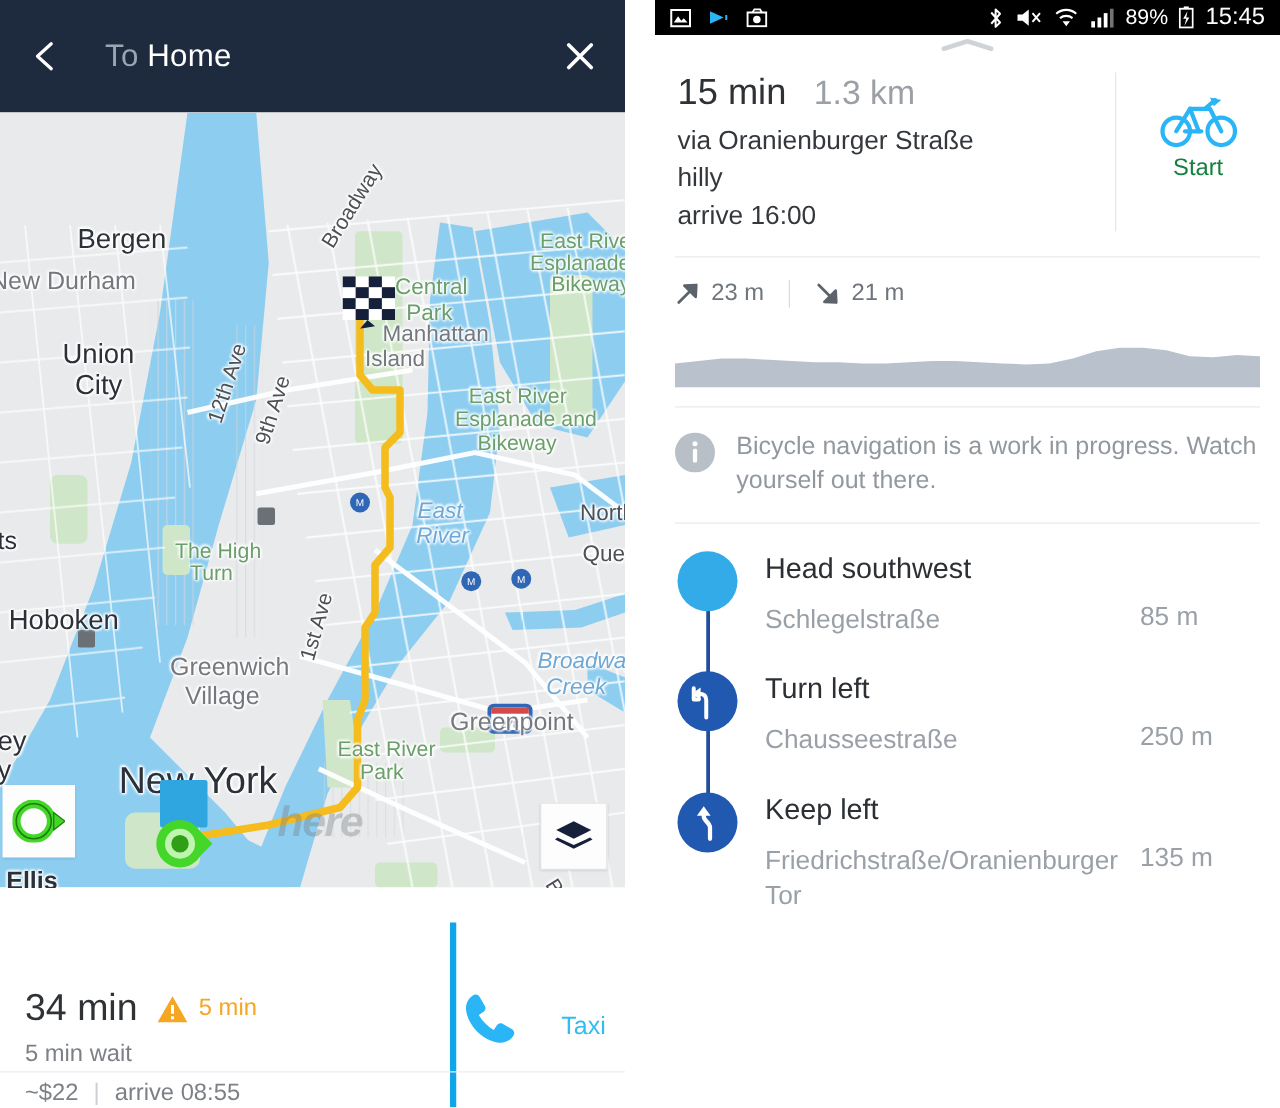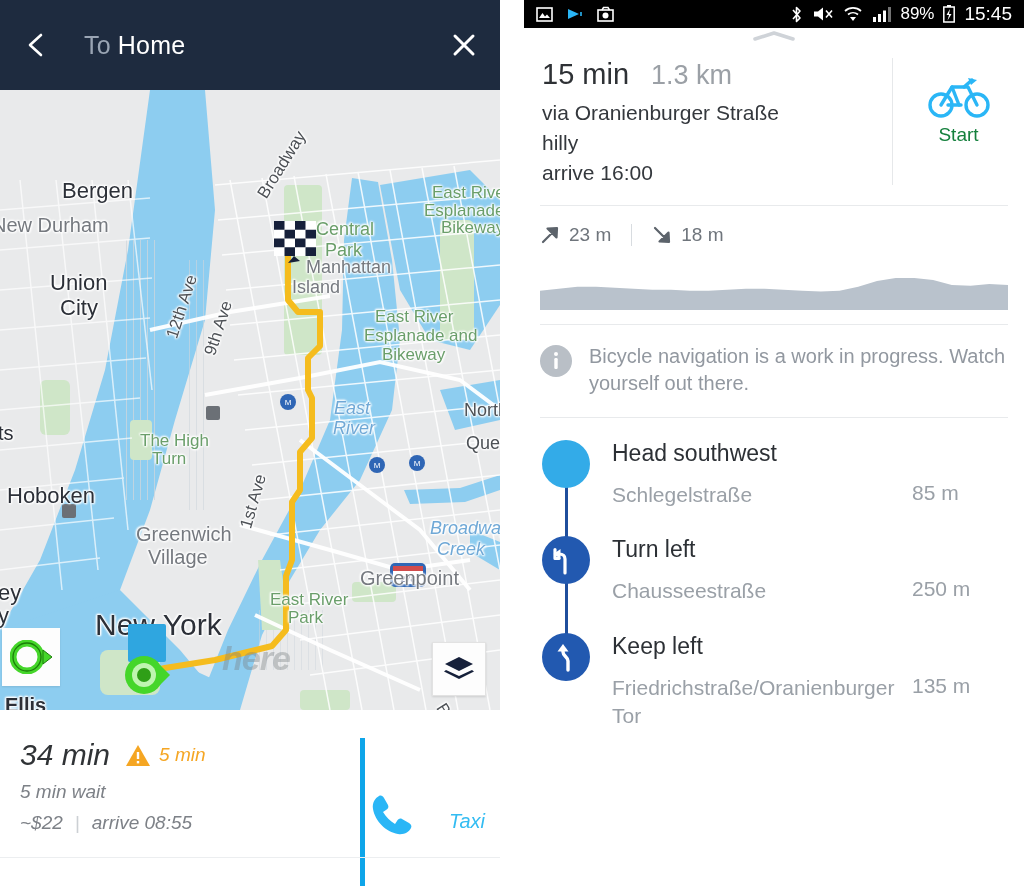--- a/index.html
+++ b/index.html
@@ -55,21 +55,21 @@
   }
   .here-wm {
     position: absolute; left: 222px; bottom: 32px;
     font-size: 34px; font-weight: bold; font-style: italic;
     color: rgba(120,125,130,.38); letter-spacing: -1px; pointer-events: none;
   }
 
   
   .taxi-card {
     position: relative; height: 176px; background: #fff;
-    display: flex; align-items: flex-start; padding: 28px 0 0 0; font-style: italic;
+    display: flex; align-items: flex-end; padding: 28px 0 0 0;
   }
   .taxi-info { flex: 1; padding-left: 20px; }
   .taxi-line1 { display: flex; align-items: center; }
   .taxi-dur { font-size: 30px; color: #303336; }
   .warn-tri { margin: 0 9px 0 16px; }
   .taxi-delay { font-size: 19px; color: #f5a623; }
   .taxi-wait { font-size: 19px; color: #7d8187; margin-top: 9px; }
   .taxi-meta { font-size: 19px; color: #7d8187; margin-top: 9px; display: flex; align-items: center; }
   .meta-sep { color: #ccd0d4; margin: 0 12px; }
   .taxi-action {
@@ -480,21 +480,21 @@
     <div class="elev-block">
       <div class="elev-stats">
         <svg width="20" height="20" viewBox="0 0 20 20">
           <path d="M3 17 L16 4 M7.5 3.5 L17 3 L16.5 12.5 Z" fill="#5c636b" stroke="#5c636b" stroke-width="2.2" stroke-linejoin="round" stroke-linecap="round"></path>
         </svg>
         <span class="val">23 m</span>
         <span class="elev-divider"></span>
         <svg width="20" height="20" viewBox="0 0 20 20">
           <path d="M3 3 L16 16 M7.5 16.5 L17 17 L16.5 7.5 Z" fill="#5c636b" stroke="#5c636b" stroke-width="2.2" stroke-linejoin="round" stroke-linecap="round"></path>
         </svg>
-        <span class="val">18 m</span>
+        <span class="val">21 m</span>
       </div>
       <svg class="elev-chart" viewBox="0 0 468 42" preserveAspectRatio="none">
         <path id="elev-path" d="M0,42 L0.0,22.7 L18.7,20.7 L37.4,18.8 L56.2,18.8 L74.9,19.8 L93.6,20.7 L112.3,21.7 L131.0,21.7 L149.8,22.7 L168.5,22.7 L187.2,21.7 L205.9,20.7 L224.6,20.7 L243.4,21.7 L262.1,22.7 L280.8,23.6 L299.5,22.7 L318.2,18.8 L337.0,13.0 L355.7,10.1 L374.4,10.1 L393.1,12.1 L411.8,16.9 L430.6,17.8 L449.3,15.9 L468.0,16.9 L468,42 Z" fill="#b9c2cc"></path>
       </svg>
     </div>
 
     <div class="sep" style="margin-top:10px;"></div>
 
     <div class="notice">
       <svg class="notice-ic" width="32" height="32" viewBox="0 0 32 32">

